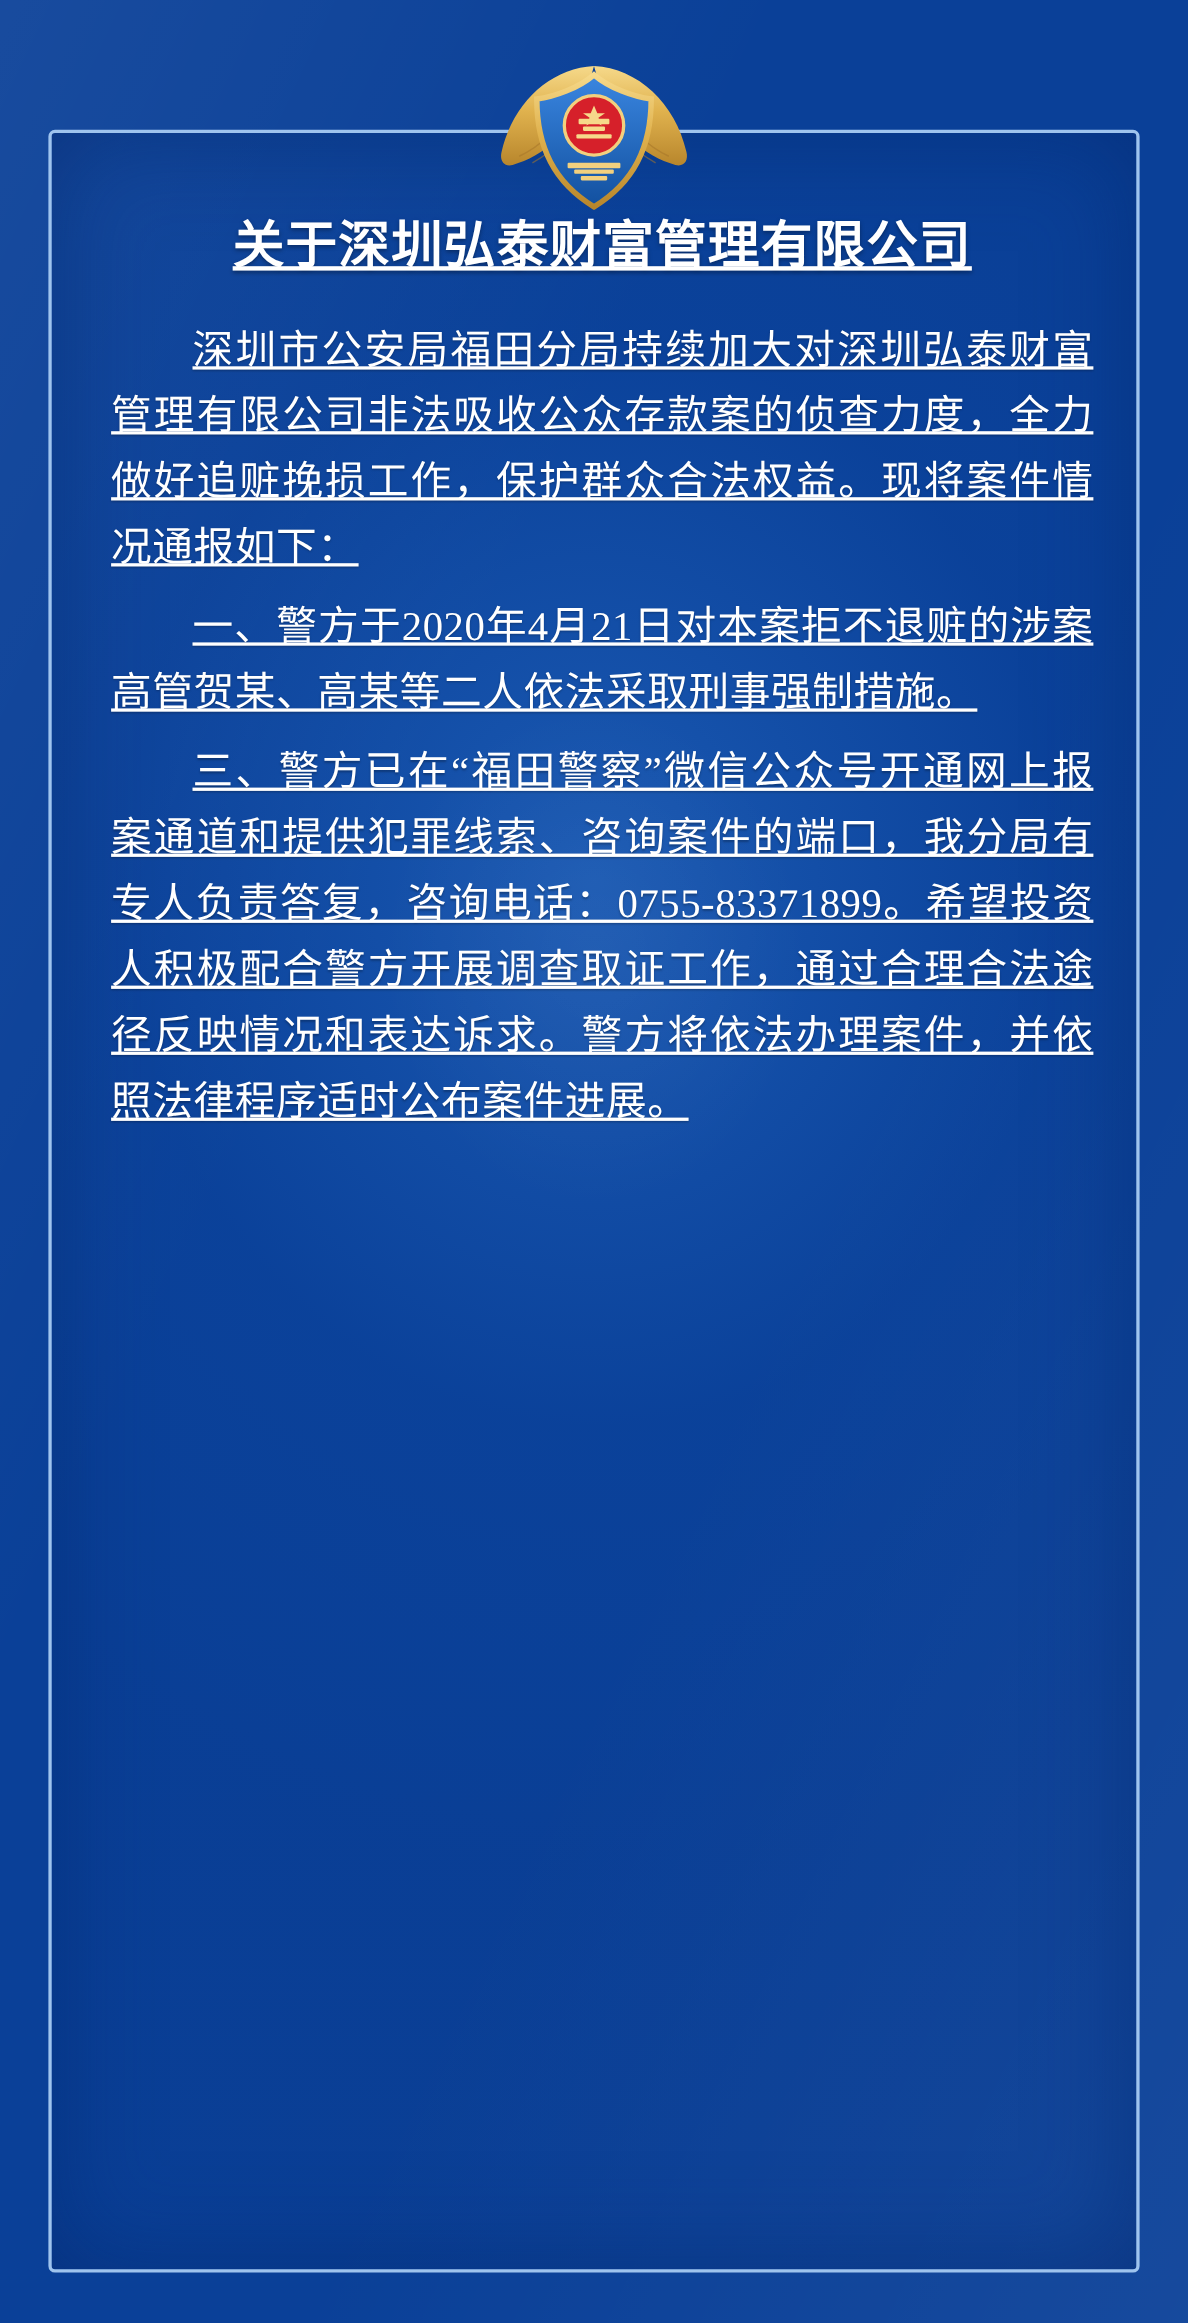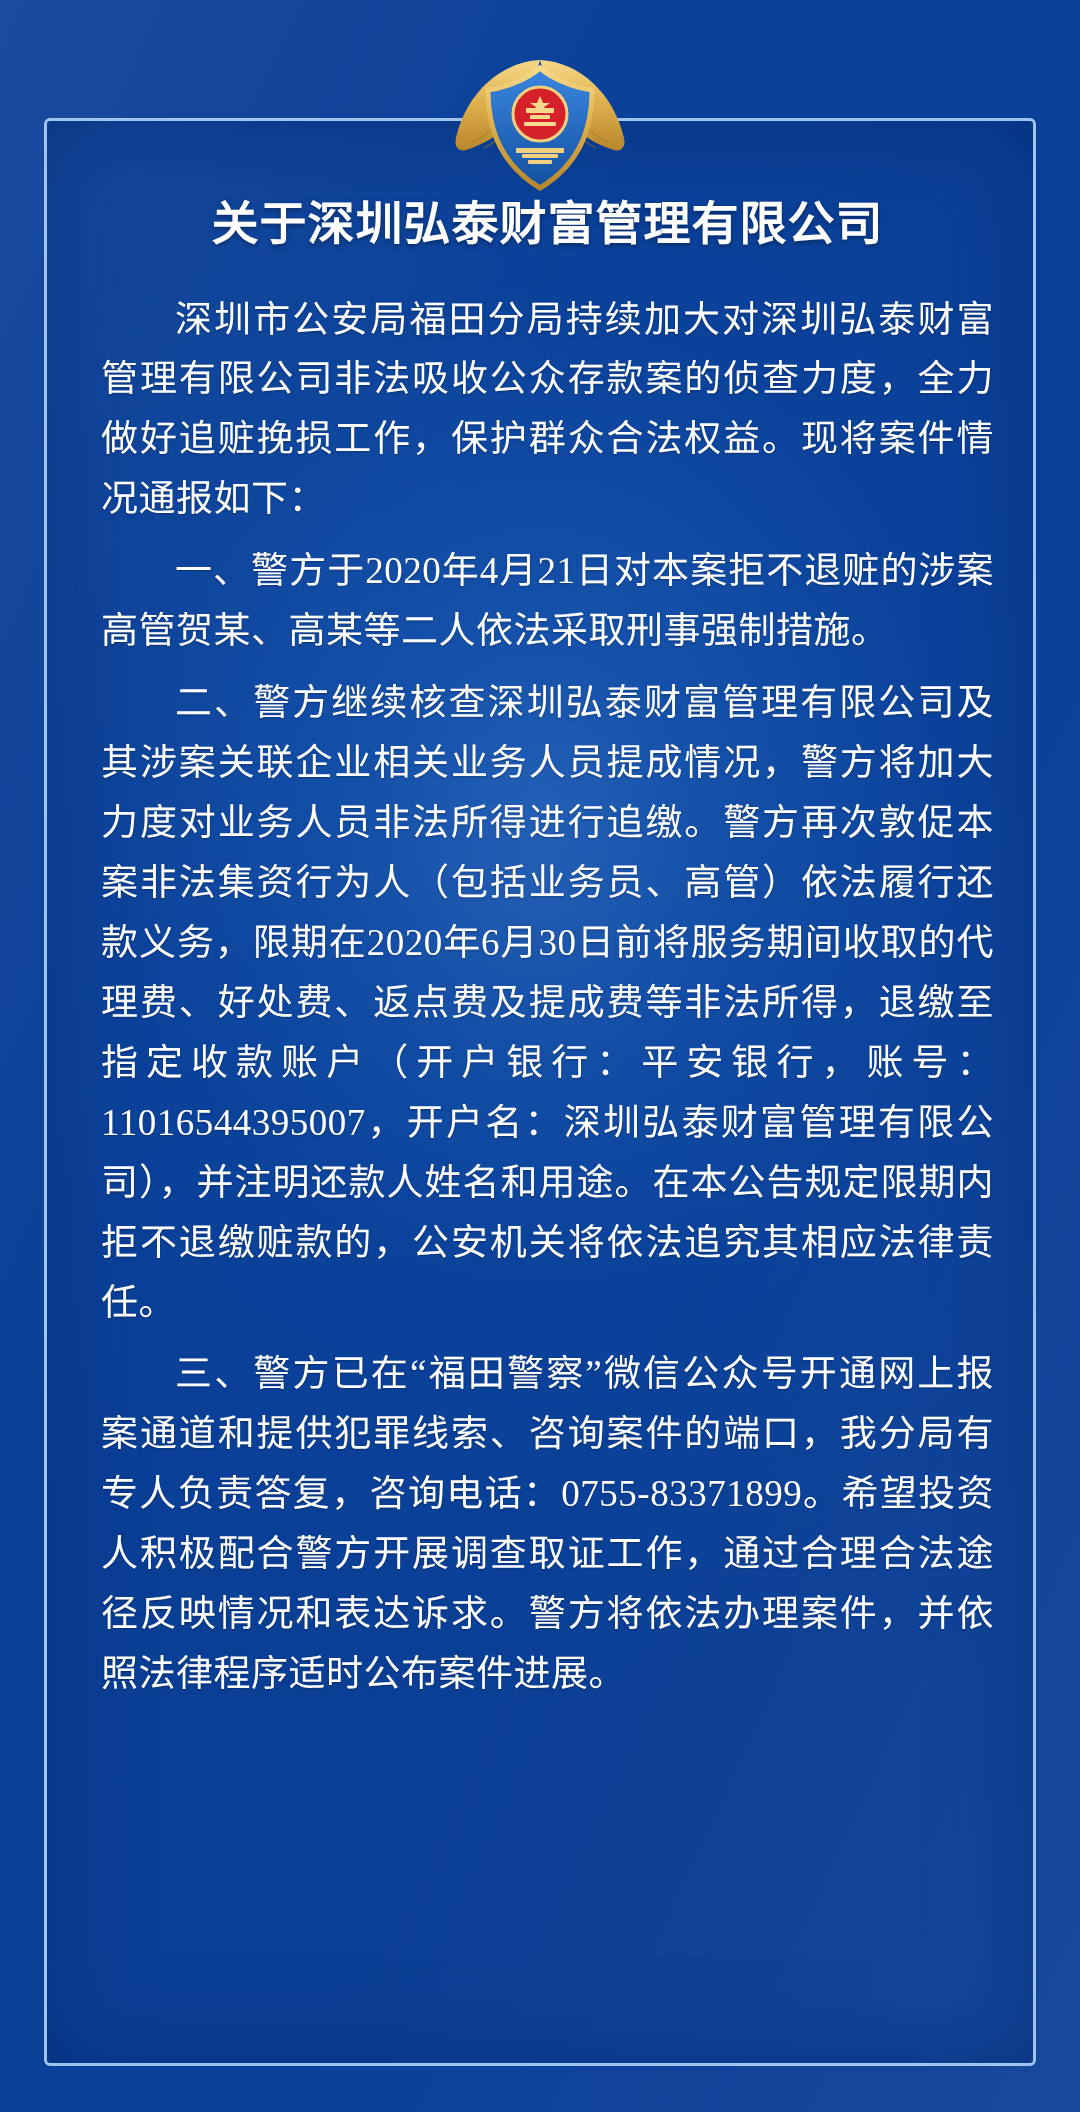--- a/index.html
+++ b/index.html
@@ -73,20 +73,21 @@
     background:
       radial-gradient(ellipse 280px 330px at 50% 45%, rgba(255,255,255,0.045) 0%, rgba(255,255,255,0.0) 70%);
     pointer-events: none;
   }
 
   .content {
     position: relative;
     z-index: 3;
     padding: 72px 27px 0 42px;
     color: #ffffff;
+    text-decoration: underline;
   }
 
   .title {
     text-align: center;
     font-size: 47px;
     line-height: 1.33;
     font-weight: bold;
     letter-spacing: 1px;
     text-shadow: 0 2px 4px rgba(0,0,0,0.35);
     margin: 0 0 34px 0;
@@ -166,21 +167,20 @@
   <div class="card">
     <div class="content">
 
       <h1 class="title">
         <span class="line">关于深圳弘泰财富管理有限公司</span>
       </h1>
 
       <div class="body-text">
         <p>深圳市公安局福田分局持续加大对深圳弘泰财富管理有限公司非法吸收公众存款案的侦查力度，全力做好追赃挽损工作，保护群众合法权益。现将案件情况通报如下：</p>
         <p>一、警方于2020年4月21日对本案拒不退赃的涉案高管贺某、高某等二人依法采取刑事强制措施。</p>
-        <p>二、警方继续核查深圳弘泰财富管理有限公司及其涉案关联企业相关业务人员提成情况，警方将加大力度对业务人员非法所得进行追缴。警方再次敦促本案非法集资行为人（包括业务员、高管）依法履行还款义务，限期在2020年6月30日前将服务期间收取的代理费、好处费、返点费及提成费等非法所得，退缴至指定收款账户（开户银行：平安银行，账号：11016544395007，开户名：深圳弘泰财富管理有限公司），并注明还款人姓名和用途。在本公告规定限期内拒不退缴赃款的，公安机关将依法追究其相应法律责任。</p>
         <p>三、警方已在“福田警察”微信公众号开通网上报案通道和提供犯罪线索、咨询案件的端口，我分局有专人负责答复，咨询电话：0755-83371899。希望投资人积极配合警方开展调查取证工作，通过合理合法途径反映情况和表达诉求。警方将依法办理案件，并依照法律程序适时公布案件进展。</p>
       </div>
 
       <div class="signature">
       </div>
 
     </div>
   </div>
 </div>
 

